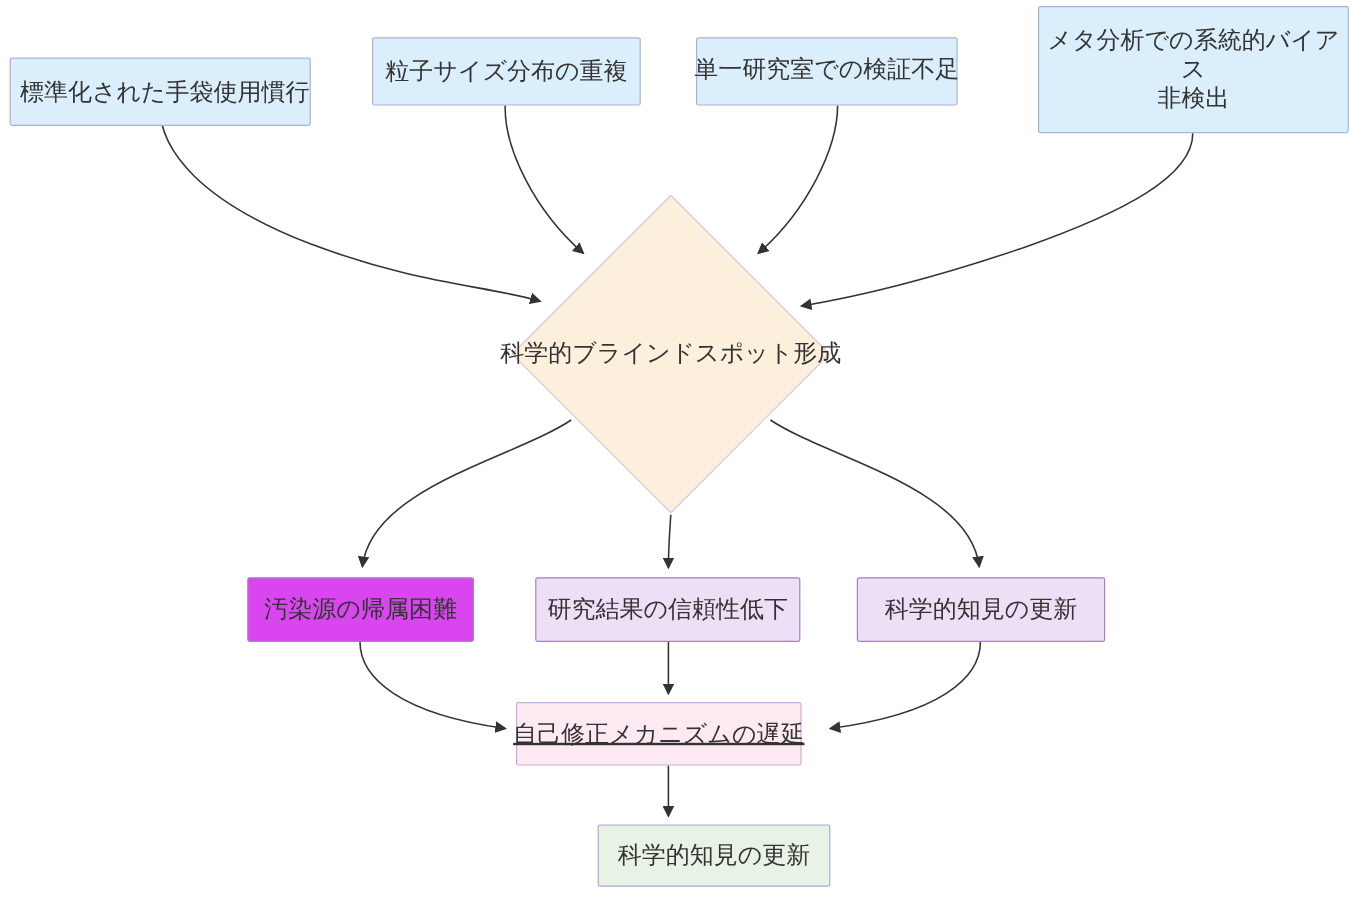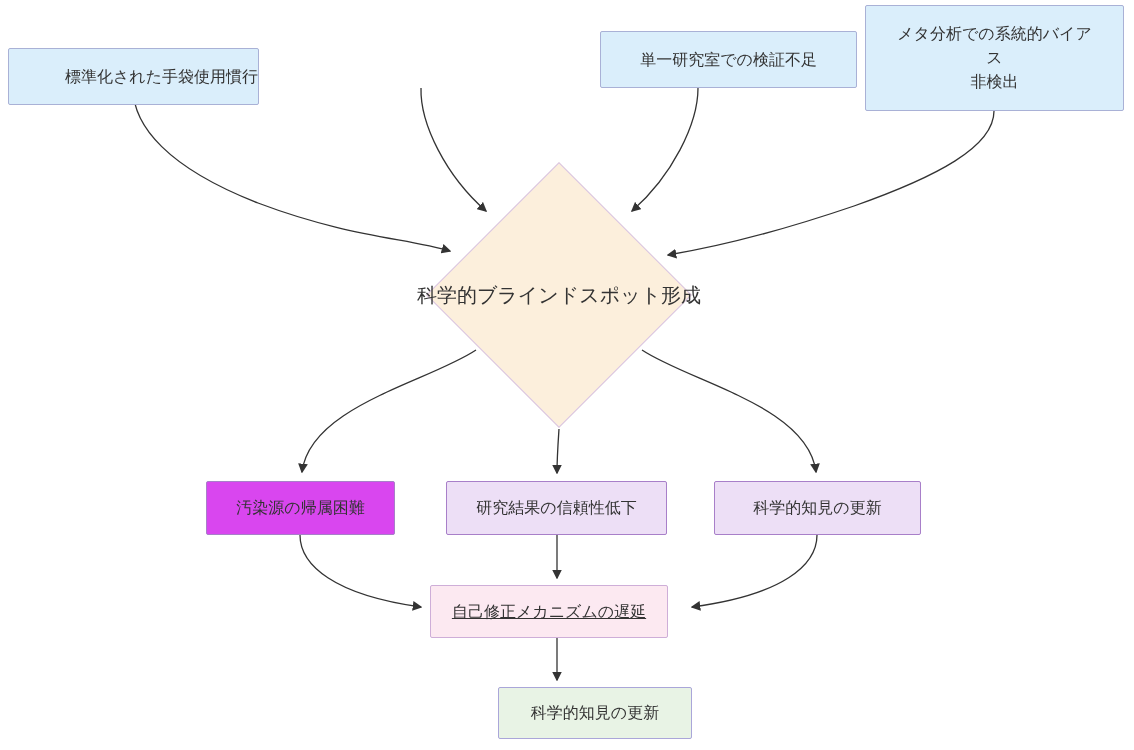--- a/index.html
+++ b/index.html
@@ -31,26 +31,26 @@
     position: absolute;
     z-index: 2;
     box-sizing: border-box;
     border: 1px solid #999;
     border-radius: 2px;
     display: flex;
     flex-direction: column;
     align-items: center;
     justify-content: center;
     text-align: center;
-    font-size: 16px;
+    font-size: 20px;
     line-height: 24px;
   }
   .n-gloves    { left: 8px;   top: 48px;  width: 251px; height: 57px; align-items: flex-end; }
   .n-particle  { left: 310px; top: 31px;  width: 224px; height: 57px; }
-  .n-singlelab { left: 600px; top: 31px;  width: 257px; height: 57px; }
+  .n-singlelab { left: 580px; top: 31px;  width: 218px; height: 57px; font-family: Liberation Mono, monospace; }
   .n-meta      { left: 865px; top: 5px;   width: 259px; height: 106px; }
   .n-attribution { left: 206px; top: 481px; width: 189px; height: 54px; }
   .n-reliability { left: 446px; top: 481px; width: 221px; height: 54px; align-items: center; }
   .n-overlook    { left: 714px; top: 481px; width: 207px; height: 54px; }
   .n-delay       { left: 430px; top: 585px; width: 238px; height: 53px; text-decoration: underline; }
   .n-update      { left: 462px; top: 687px; width: 194px; height: 52px; }
   .diamond-shape {
     position: absolute;
     z-index: 2;
     left: 465px;
@@ -99,20 +99,23 @@
     <path class="edge" d="M300,535 C300,565 334,595 421,607" marker-end="url(#arrow)" stroke="#333333"></path>
     <path class="edge" d="M557,535 C557,549 557,564 557,578" marker-end="url(#arrow)" stroke="#333333"></path>
     <path class="edge" d="M817,535 C817,565 783,595 692,607" marker-end="url(#arrow)" stroke="#333333"></path>
     <path class="edge" d="M557,638 C557,652 557,666 557,680" marker-end="url(#arrow)" stroke="#333333"></path>
   </svg>
 
   <div class="node n-gloves" style="background: rgb(218, 238, 251); border-color: rgb(169, 177, 214);">
     <div class="line">標準化された手袋使用慣行</div>
   </div>
 
+  <div class="node n-particle" style="background: rgb(218, 238, 251); border-color: rgb(169, 177, 214);">
+    <div class="line">粒子サイズ分布の重複</div>
+  </div>
 
   <div class="node n-singlelab" style="background: rgb(218, 238, 251); border-color: rgb(169, 177, 214);">
     <div class="line">単一研究室での検証不足</div>
   </div>
 
   <div class="node n-meta" style="background: rgb(218, 238, 251); border-color: rgb(169, 177, 214);">
     <div class="line">メタ分析での系統的バイア</div>
     <div class="line">ス</div>
     <div class="line">非検出</div>
   </div>

